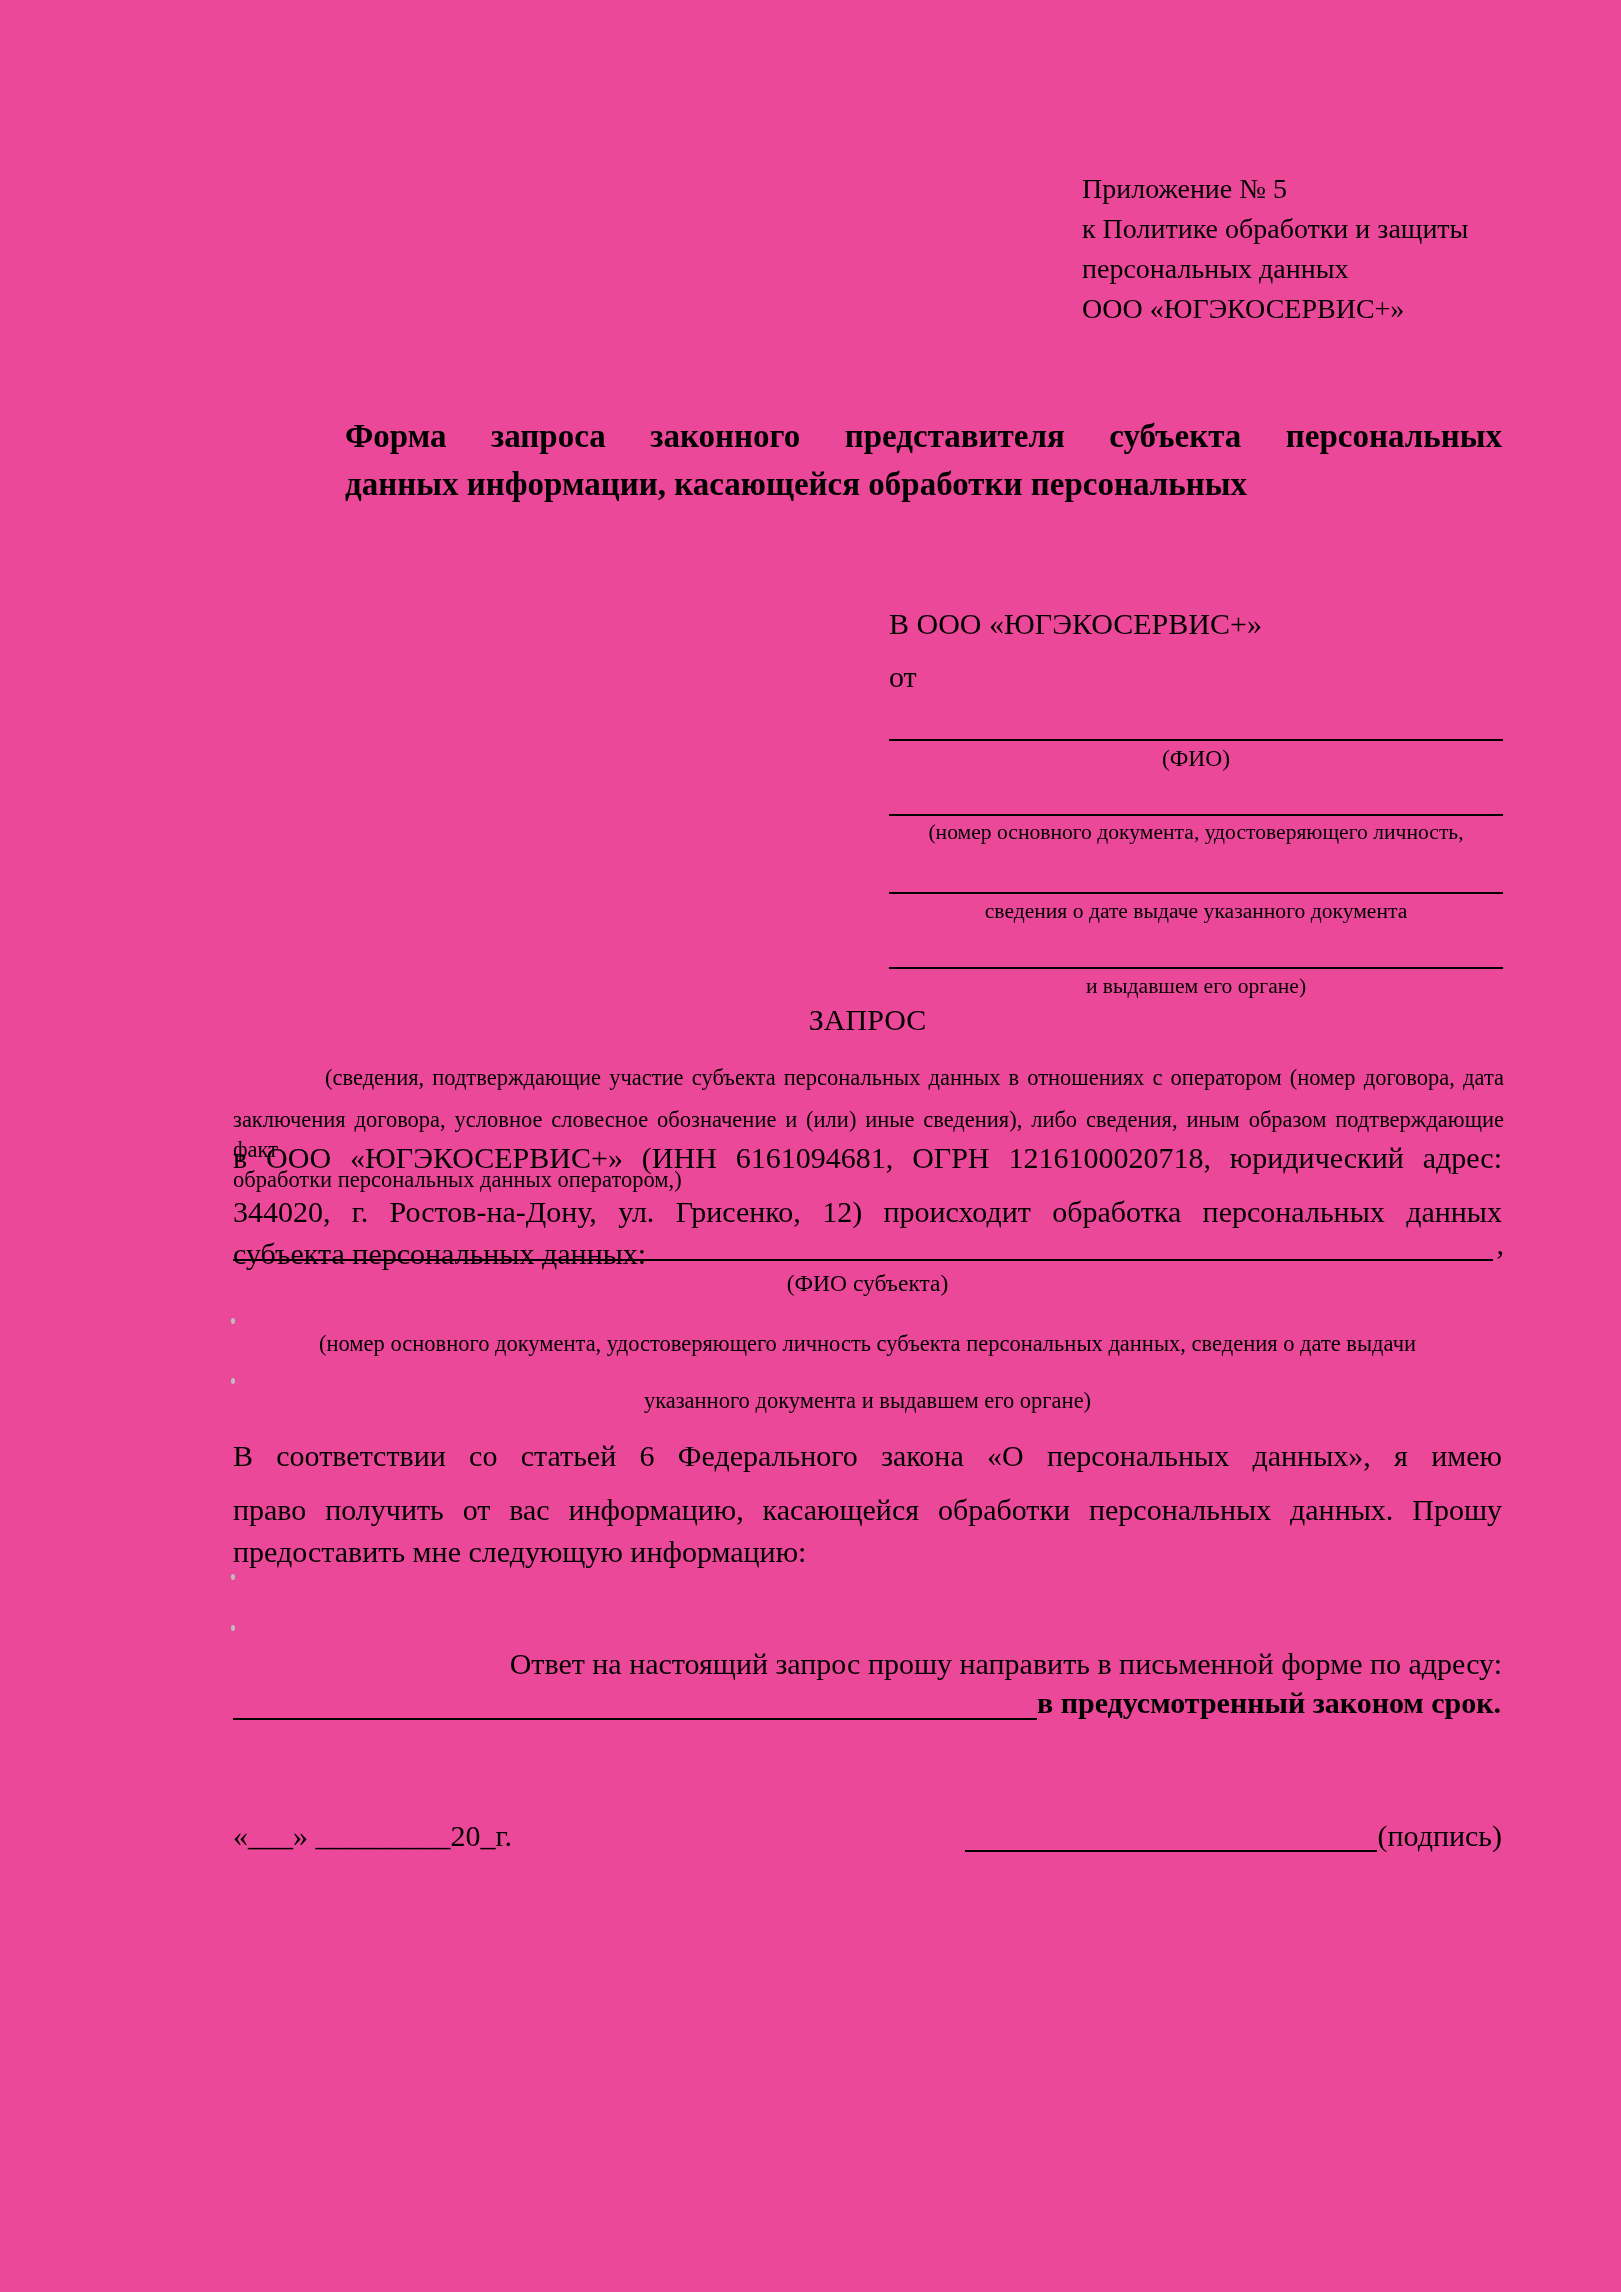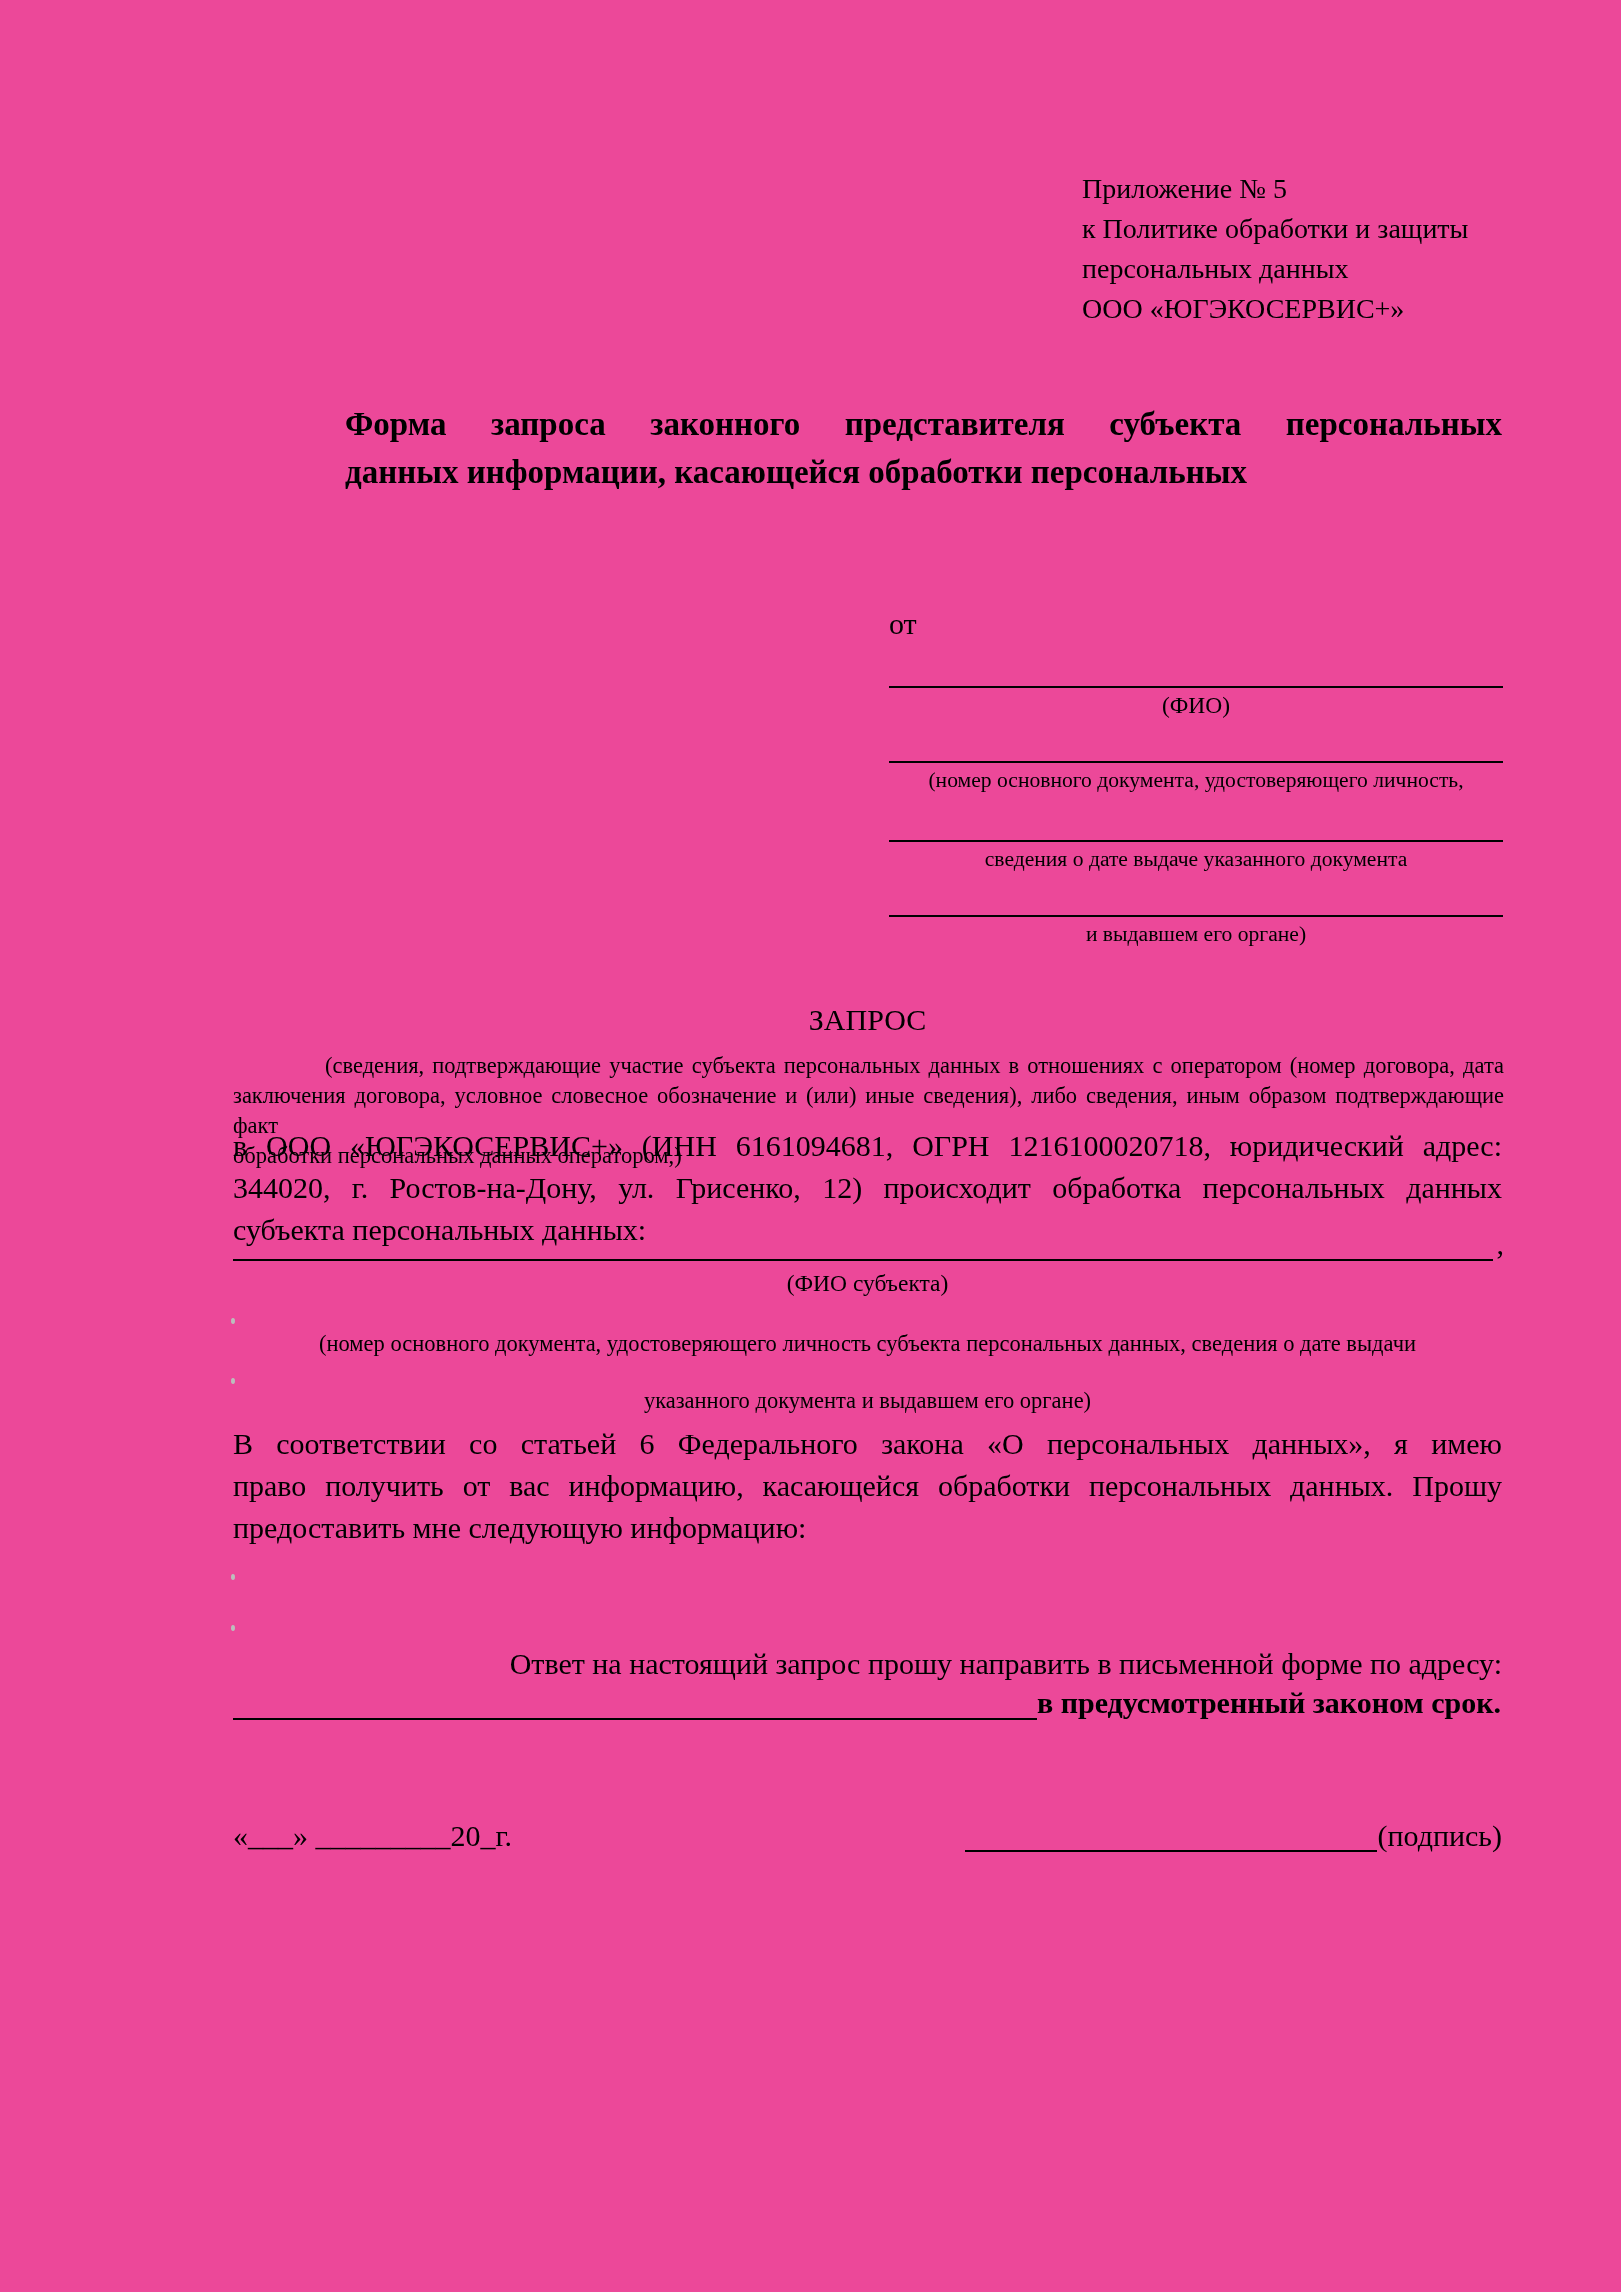--- a/index.html
+++ b/index.html
@@ -25,21 +25,21 @@
   
   .title {
     position: absolute;
     left: 345px;
     right: 119px;
     top: 400px;
     font-size: 33px;
     font-weight: bold;
     line-height: 48px;
   }
-  .jline { text-align: justify; text-align-last: justify; }
+  .jline { text-align: justify; text-align-last: justify; margin-top: 12px; }
   
   .addressee {
     position: absolute;
     left: 889px;
     top: 604px;
     width: 614px;
     font-size: 30px;
     line-height: 39px;
   }
   .addr-org { margin-bottom: 13.7px; }
@@ -180,20 +180,21 @@
     <div>персональных данных</div>
     <div>ООО «ЮГЭКОСЕРВИС+»</div>
   </div>
 
   <div class="title">
     <div class="jline">Форма запроса законного представителя субъекта персональных</div>
     <div>данных информации, касающейся обработки персональных</div>
   </div>
 
   <div class="addressee">
+    <div class="addr-org">В ООО «ЮГЭКОСЕРВИС+»</div>
     <div class="addr-from">от</div>
     <div class="blank first"></div>
     <div class="fcap">(ФИО)</div>
     <div class="blank"></div>
     <div class="fcap small">(номер основного документа, удостоверяющего личность,</div>
     <div class="gap46"></div>
     <div class="blank" style="height:2px;"></div>
     <div class="fcap small">сведения о дате выдаче указанного документа</div>
     <div class="gap40"></div>
     <div class="blank" style="height:2px;"></div>

